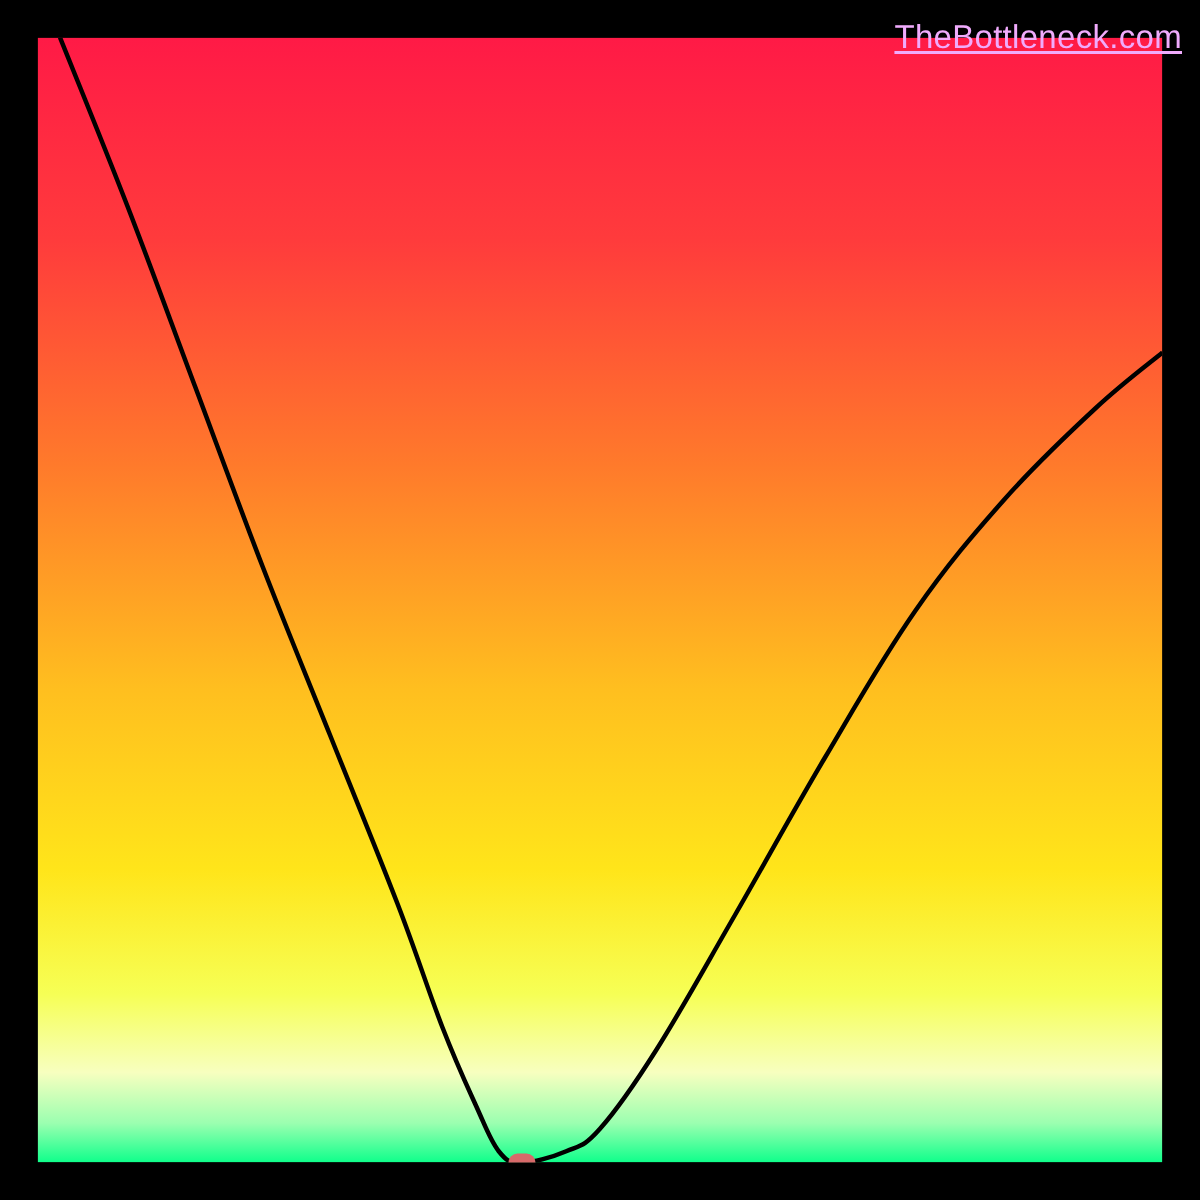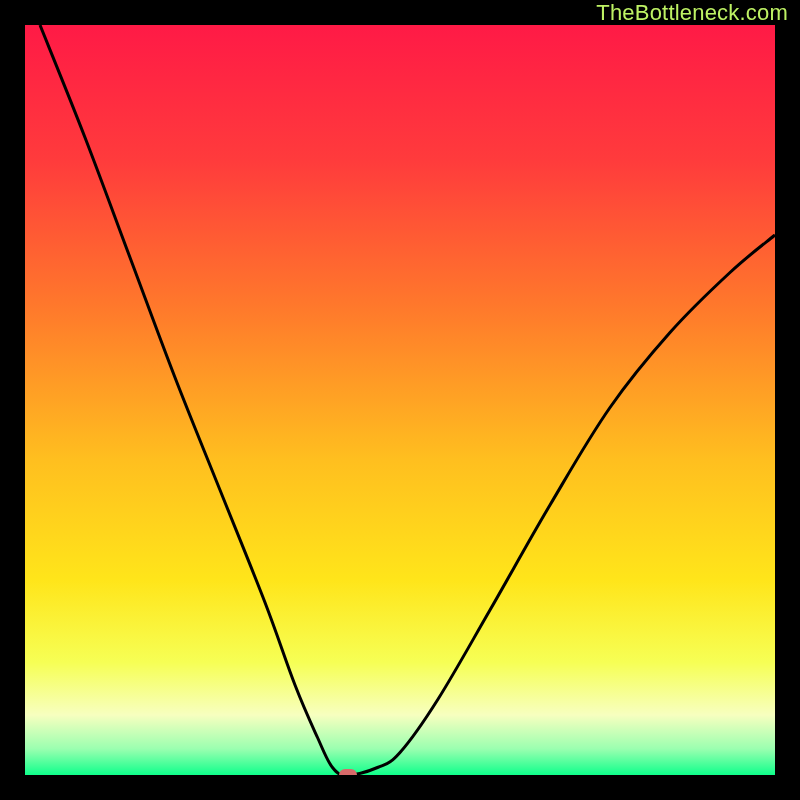--- a/index.html
+++ b/index.html
@@ -6,27 +6,28 @@
     margin: 0;
     padding: 0;
     width: 800px;
     height: 800px;
     background: #000;
     position: relative;
     font-family: Arial, Helvetica, sans-serif;
   }
   .watermark {
     position: absolute;
-    top: 0;
+    top: 12px;
     right: 12px;
-    color: #bef264;
+    color: #f0abfc;
     font-size: 22px;
     font-weight: 500;
     letter-spacing: 0.2px;
     z-index: 5;
+    text-decoration: underline;
   }
   .plot-frame {
     position: absolute;
     left: 25px;
     top: 25px;
     width: 750px;
     height: 750px;
     background: #000;
     box-sizing: border-box;
   }

